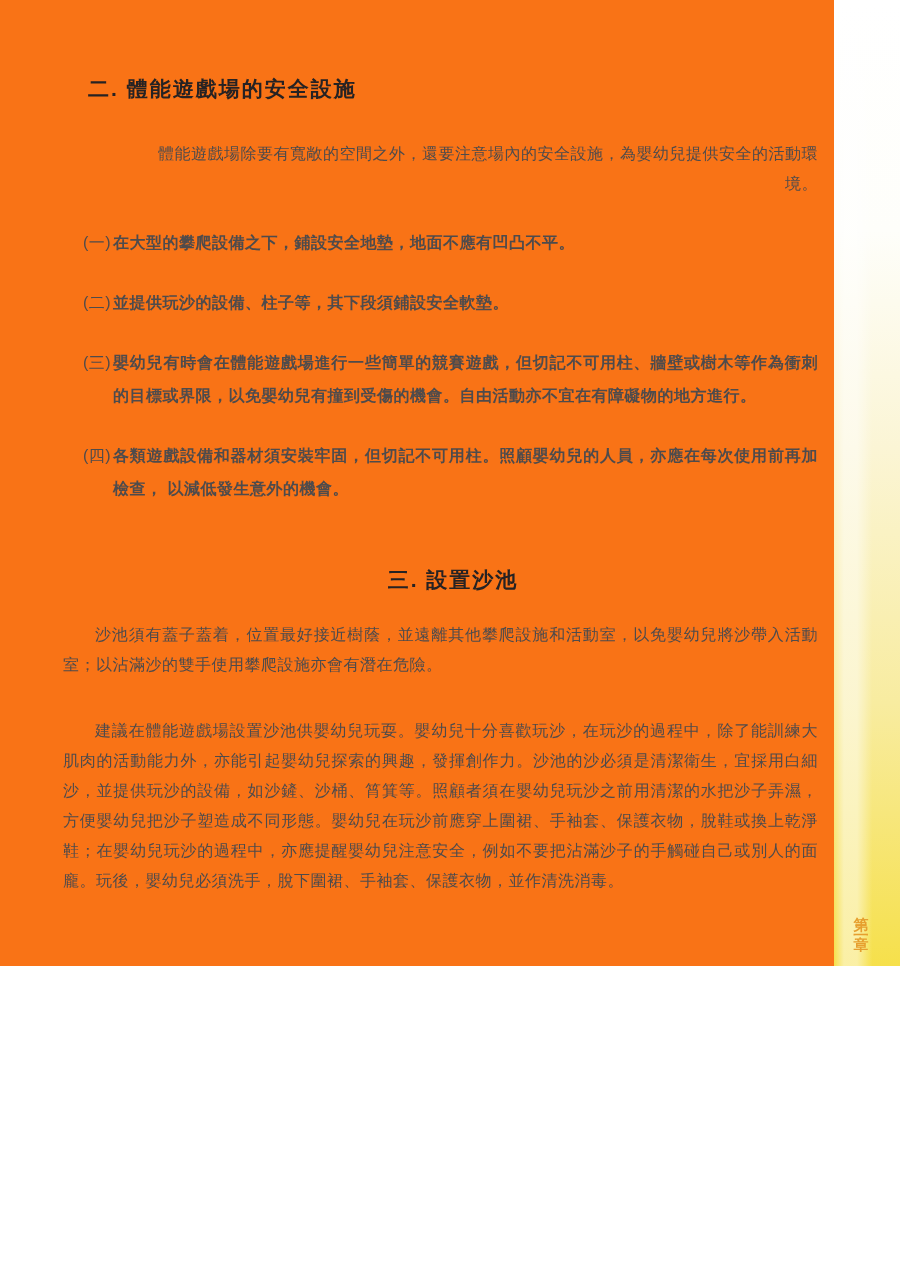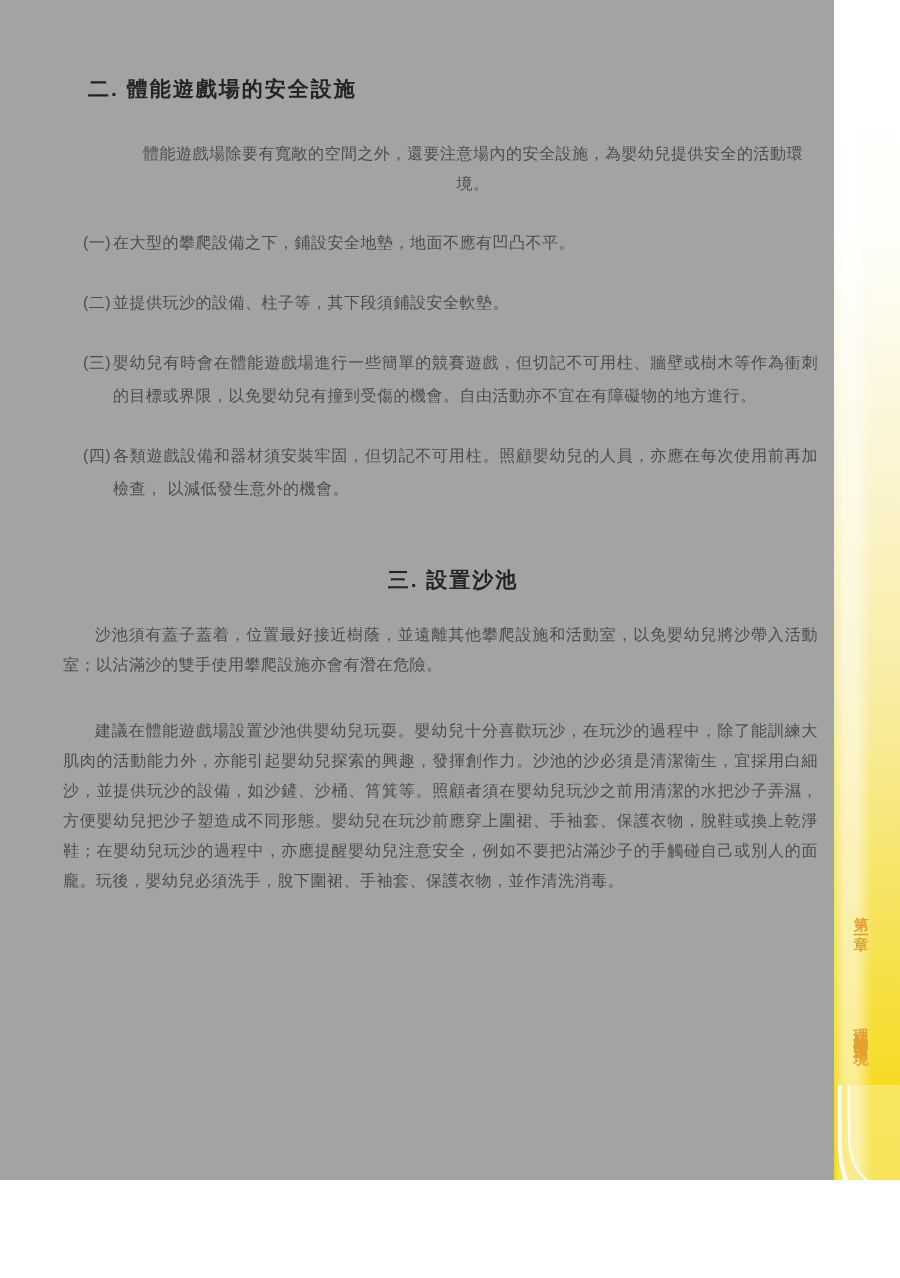--- a/index.html
+++ b/index.html
@@ -3,22 +3,22 @@
 <meta charset="utf-8">
 <style>
   html,body{margin:0;padding:0;}
   body{
     font-family:"Liberation Sans", sans-serif;
     background:#ffffff;
   }
   .page{
     position:relative;
     width:900px;
-    height:1180px;
-    background:#a3a3a3;
+    height:966px;
+    background:#f97316;
     overflow:hidden;
   }
   
   .content{
     position:absolute;
     left:63px;
     top:0;
     width:755px;
     color:#4e4b4c;
     font-size:16px;
@@ -30,36 +30,37 @@
     color:#262223;
     font-size:21px;
     font-weight:bold;
     letter-spacing:2px;
     line-height:1.2;
   }
   .h-first{padding-top:76px;}
   .h-second{padding-top:62px;text-align:center;}
   p.intro{
     margin:38px 0 0 65px;
-    text-align:center;
+    text-align:right;
   }
   .safety-list{margin-top:22px;}
   .list-item{
     display:flex;
     padding-left:20px;
     margin-top:27px;
     line-height:33px;
   }
   .list-item .num{
     width:30px;
     flex-shrink:0;
   }
   .list-item .txt{
     flex:1;
     text-align:justify;
+    font-weight:bold;
   }
   p.body-para{
     margin:36px 0 0 0;
     text-align:justify;
     text-indent:32px;
   }
   p.body-para.second{margin-top:28px;}
   
   .sidebar{
     position:absolute;

